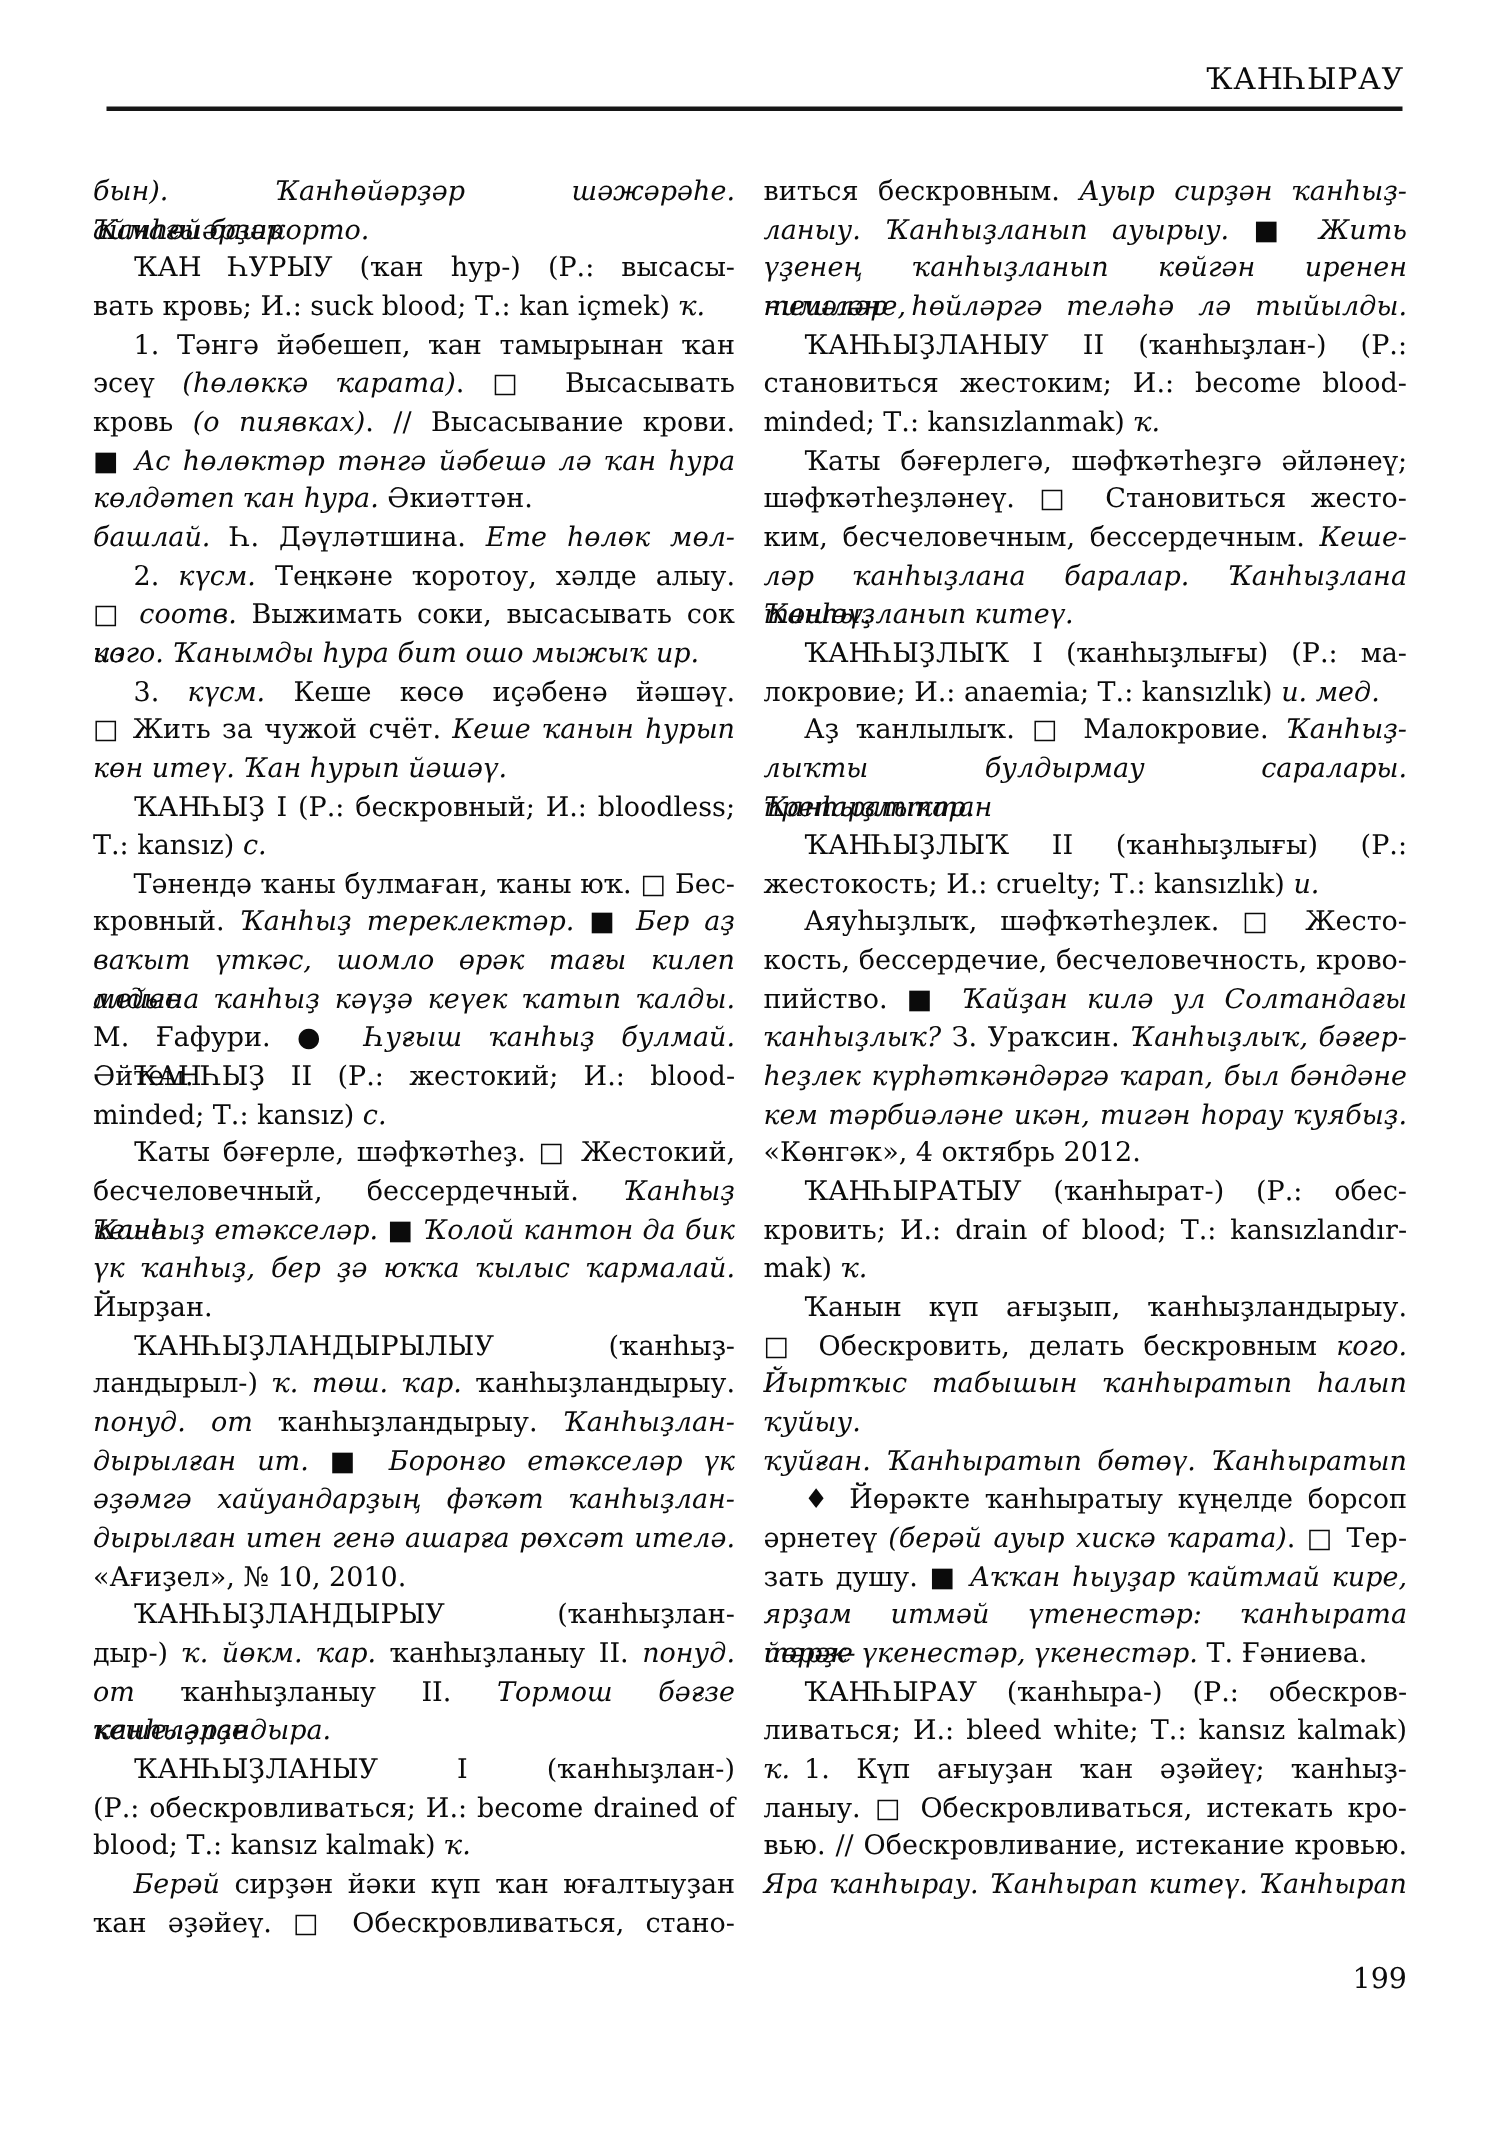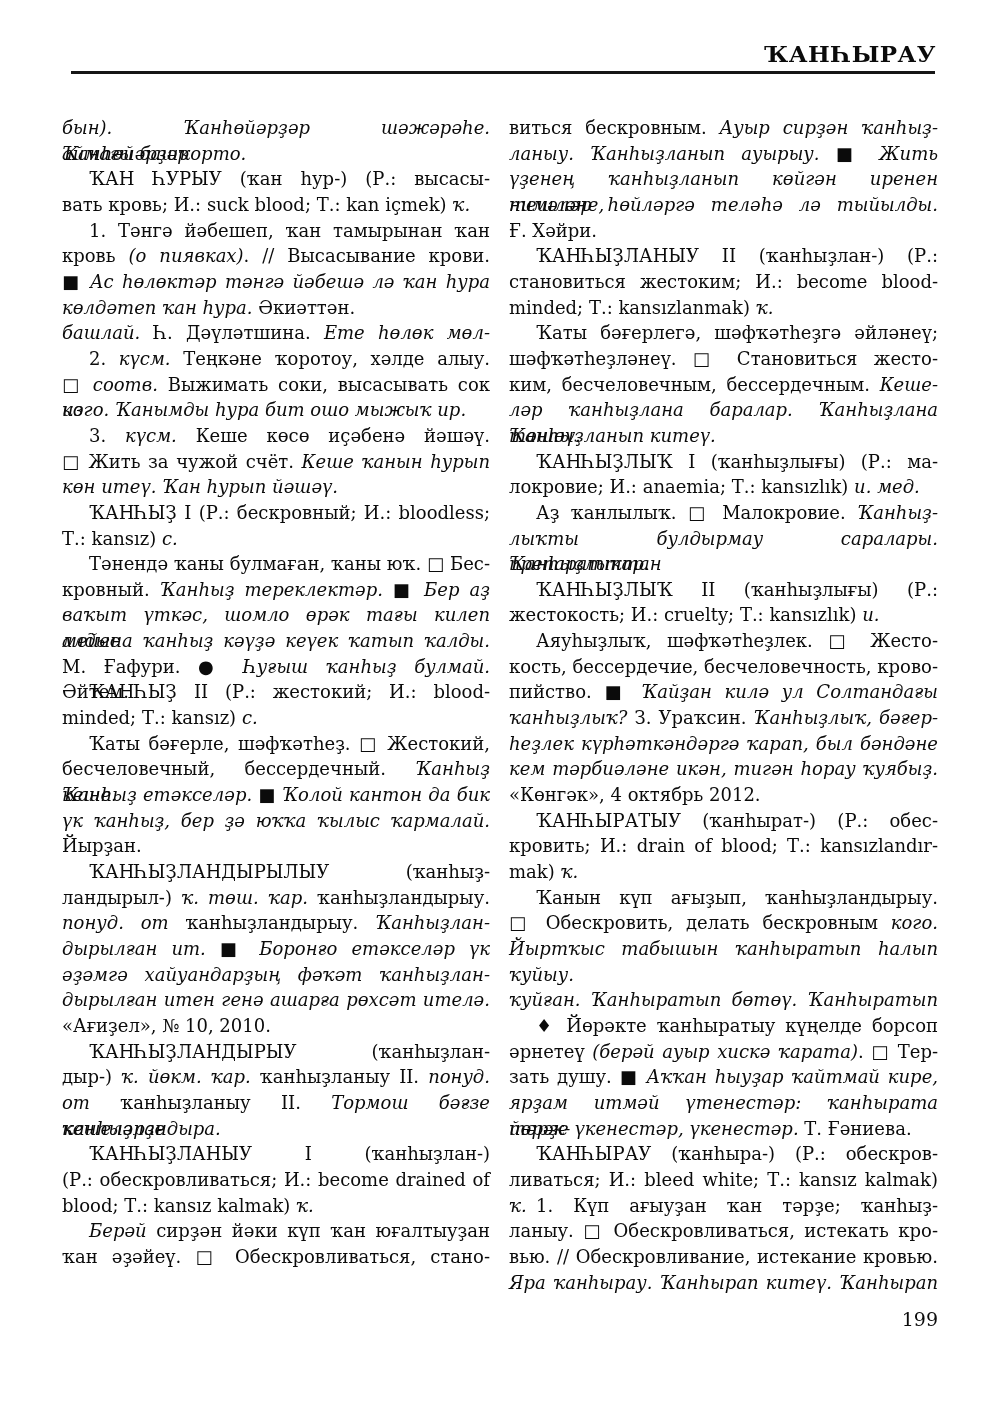--- a/index.html
+++ b/index.html
@@ -9,22 +9,22 @@
     height: 1424px;
     background: #ffffff;
     color: #0b0b0b;
     font-family: "DejaVu Serif", "Liberation Serif", serif;
     overflow: hidden;
   }
   .running-head {
     position: absolute;
     top: 40px;
     right: 64px;
-    font-weight: 700;
-    font-size: 23px;
+    font-weight: 400;
+    font-size: 20px;
     letter-spacing: 0.5px;
   }
   .header-rule {
     position: absolute;
     top: 71px;
     left: 71px;
     width: 864px;
     height: 2.5px;
     background: #161616;
   }
@@ -60,20 +60,21 @@
 
 <div class="page">
   <div class="running-head">ҠАНҺЫРАУ</div>
   <div class="header-rule"></div>
   <div class="col col-left" id="col-left">
       <div class="tline"><span class="i">бын). Ҡанһөйәрҙәр шәжәрәһе. Ҡанһөйәрҙәр</span></div>
       <div class="tline end"><span class="i">аймағы башҡорто.</span></div>
       <div class="tline ind"><span class="b">ҠАН ҺУРЫУ (ҡан һур-) </span><span>(Р.: высасы-</span></div>
       <div class="tline end"><span>вать кровь; И.: suck blood; Т.: kan içmek) </span><span class="i">ҡ.</span></div>
       <div class="tline ind"><span class="b">1. </span><span>Тәнгә йәбешеп, ҡан тамырынан ҡан</span></div>
+      <div class="tline"><span>эсеү </span><span class="i">(һөлөккә ҡарата)</span><span>. □ Высасывать</span></div>
       <div class="tline"><span>кровь </span><span class="i">(о пиявках)</span><span>. // Высасывание крови.</span></div>
       <div class="tline"><span>■ </span><span class="i">Ас һөлөктәр тәнгә йәбешә лә ҡан һура</span></div>
       <div class="tline end"><span class="i">көлдәтеп ҡан һура.</span><span> Әкиәттән.</span></div>
       <div class="tline"><span class="i">башлай.</span><span> Һ. Дәүләтшина. </span><span class="i">Ете һөлөк мөл-</span></div>
       <div class="tline ind"><span class="b">2. </span><span class="i">күсм. </span><span>Теңкәне ҡоротоу, хәлде алыу.</span></div>
       <div class="tline"><span>□ </span><span class="i">соотв. </span><span>Выжимать соки, высасывать сок </span><span class="i">из</span></div>
       <div class="tline end"><span class="i">кого. Ҡанымды һура бит ошо мыжыҡ ир.</span></div>
       <div class="tline ind"><span class="b">3. </span><span class="i">күсм. </span><span>Кеше көсө иҫәбенә йәшәү.</span></div>
       <div class="tline"><span>□ Жить за чужой счёт. </span><span class="i">Кеше ҡанын һурып</span></div>
       <div class="tline end"><span class="i">көн итеү. Ҡан һурып йәшәү.</span></div>
@@ -106,21 +107,20 @@
       <div class="tline"><span>(Р.: обескровливаться; И.: become drained of</span></div>
       <div class="tline end"><span>blood; Т.: kansız kalmak) </span><span class="i">ҡ.</span></div>
       <div class="tline ind"><span class="i">Берәй </span><span>сирҙән йәки күп ҡан юғалтыуҙан</span></div>
       <div class="tline"><span>ҡан әҙәйеү. □ Обескровливаться, стано-</span></div>
     </div>
   <div class="col col-right" id="col-right">
       <div class="tline"><span>виться бескровным. </span><span class="i">Ауыр сирҙән ҡанһыҙ-</span></div>
       <div class="tline"><span class="i">ланыу. Ҡанһыҙланып ауырыу.</span><span> ■ </span><span class="i">Жить</span></div>
       <div class="tline"><span class="i">үҙенең ҡанһыҙланып көйгән иренен тешләне,</span></div>
       <div class="tline"><span class="i">нимәләр һөйләргә теләһә лә тыйылды.</span></div>
-      <div class="tline end"><span>Ғ. Хәйри.</span></div>
       <div class="tline ind"><span class="b">ҠАНҺЫҘЛАНЫУ II (ҡанһыҙлан-) </span><span>(Р.:</span></div>
       <div class="tline"><span>становиться жестоким; И.: become blood-</span></div>
       <div class="tline end"><span>minded; Т.: kansızlanmak) </span><span class="i">ҡ.</span></div>
       <div class="tline ind"><span>Ҡаты бәғерлегә, шәфҡәтһеҙгә әйләнеү;</span></div>
       <div class="tline"><span>шәфҡәтһеҙләнеү. □ Становиться жесто-</span></div>
       <div class="tline"><span>ким, бесчеловечным, бессердечным. </span><span class="i">Кеше-</span></div>
       <div class="tline"><span class="i">ләр ҡанһыҙлана баралар. Ҡанһыҙлана төшөү.</span></div>
       <div class="tline end"><span class="i">Ҡанһыҙланып китеү.</span></div>
       <div class="tline ind"><span class="b">ҠАНҺЫҘЛЫҠ I (ҡанһыҙлығы) </span><span>(Р.: ма-</span></div>
       <div class="tline end"><span>локровие; И.: anaemia; Т.: kansızlık) </span><span class="i">и. мед.</span></div>
@@ -144,19 +144,19 @@
       <div class="tline"><span class="i">Йыртҡыс табышын ҡанһыратып һалып</span></div>
       <div class="tline end"><span class="i">ҡуйыу.</span></div>
       <div class="tline"><span class="i">ҡуйған. Ҡанһыратып бөтөү. Ҡанһыратып</span></div>
       <div class="tline ind"><span>♦ </span><span class="b">Йөрәкте ҡанһыратыу </span><span>күңелде борсоп</span></div>
       <div class="tline"><span>әрнетеү </span><span class="i">(берәй ауыр хискә ҡарата)</span><span>. □ Тер-</span></div>
       <div class="tline"><span>зать душу. ■ </span><span class="i">Аҡҡан һыуҙар ҡайтмай кире,</span></div>
       <div class="tline"><span class="i">ярҙам итмәй үтенестәр: ҡанһырата йөрәк-</span></div>
       <div class="tline end"><span class="i">тәрҙе үкенестәр, үкенестәр.</span><span> Т. Ғәниева.</span></div>
       <div class="tline ind"><span class="b">ҠАНҺЫРАУ (ҡанһыра-) </span><span>(Р.: обескров-</span></div>
       <div class="tline end"><span>ливаться; И.: bleed white; Т.: kansız kalmak) </span><span class="i">ҡ.</span></div>
-      <div class="tline ind"><span class="b">1. </span><span>Күп ағыуҙан ҡан тәрҙе; ҡанһыҙ-</span></div>
+      <div class="tline ind"><span class="b">1. </span><span>Күп ағыуҙан ҡан әҙәйеү; ҡанһыҙ-</span></div>
       <div class="tline"><span>ланыу. □ Обескровливаться, истекать кро-</span></div>
       <div class="tline"><span>вью. // Обескровливание, истекание кровью.</span></div>
       <div class="tline"><span class="i">Яра ҡанһырау. Ҡанһырап китеү. Ҡанһырап</span></div>
     </div>
   <div class="page-number">199</div>
 </div>
 
 </body></html>

